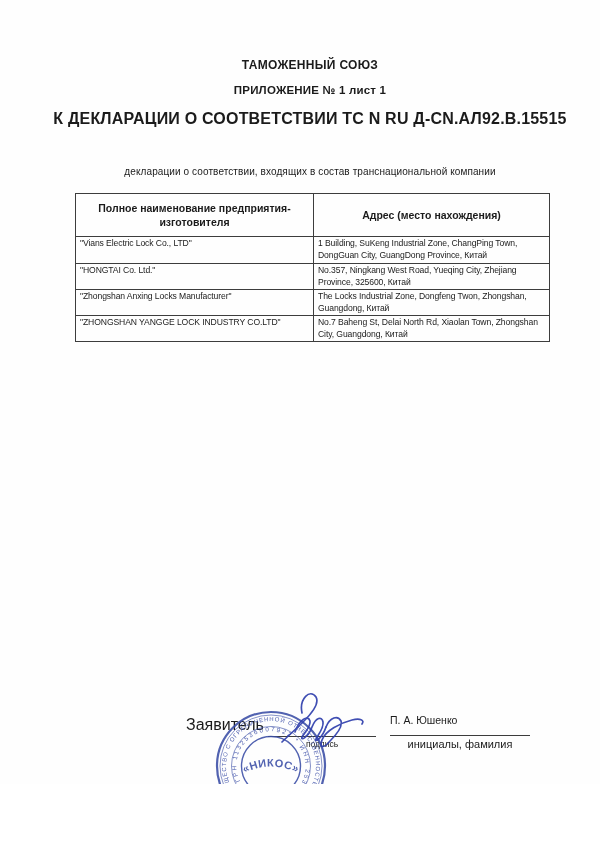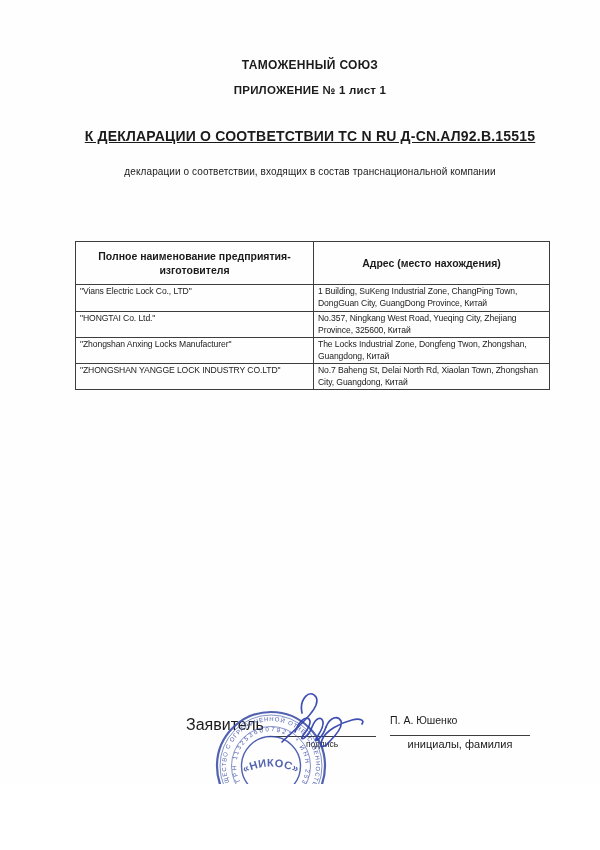--- a/index.html
+++ b/index.html
@@ -3,27 +3,27 @@
 <meta charset="utf-8">
 <style>
   html,body{margin:0;padding:0;background:#ffffff;}
   .page{
     position:relative;width:600px;height:784px;background:#fefefe;
     font-family:"Liberation Sans",sans-serif;color:#1b1b1b;overflow:hidden;
   }
   .centerband{position:absolute;left:20px;width:580px;text-align:center;}
   .t1{top:58px;font-size:12px;font-weight:bold;letter-spacing:.3px;}
   .t2{top:84px;font-size:11.5px;font-weight:bold;letter-spacing:.2px;}
-  .t3{top:128px;font-size:14px;font-weight:bold;letter-spacing:.2px;text-decoration:underline;}
+  .t3{top:110px;font-size:16px;font-weight:bold;letter-spacing:.2px;}
   .intro1{top:146px;font-size:10px;letter-spacing:.1px;}
   .intro2{top:166px;font-size:10px;letter-spacing:.1px;}
 
   table.makers{
     position:absolute;left:75px;top:193px;width:474px;
-    border-collapse:collapse;table-layout:fixed;margin-top:48px;
+    border-collapse:collapse;table-layout:fixed;
   }
   table.makers th,table.makers td{border:1px solid #3d3d3d;}
   table.makers th{
     font-size:10.5px;font-weight:bold;text-align:center;vertical-align:middle;
     height:38px;padding:2px 10px;line-height:14px;
   }
   table.makers td{
     font-size:8.6px;line-height:11.5px;vertical-align:top;
     padding:1px 3px 1px 4px;letter-spacing:-.1px;
   }

